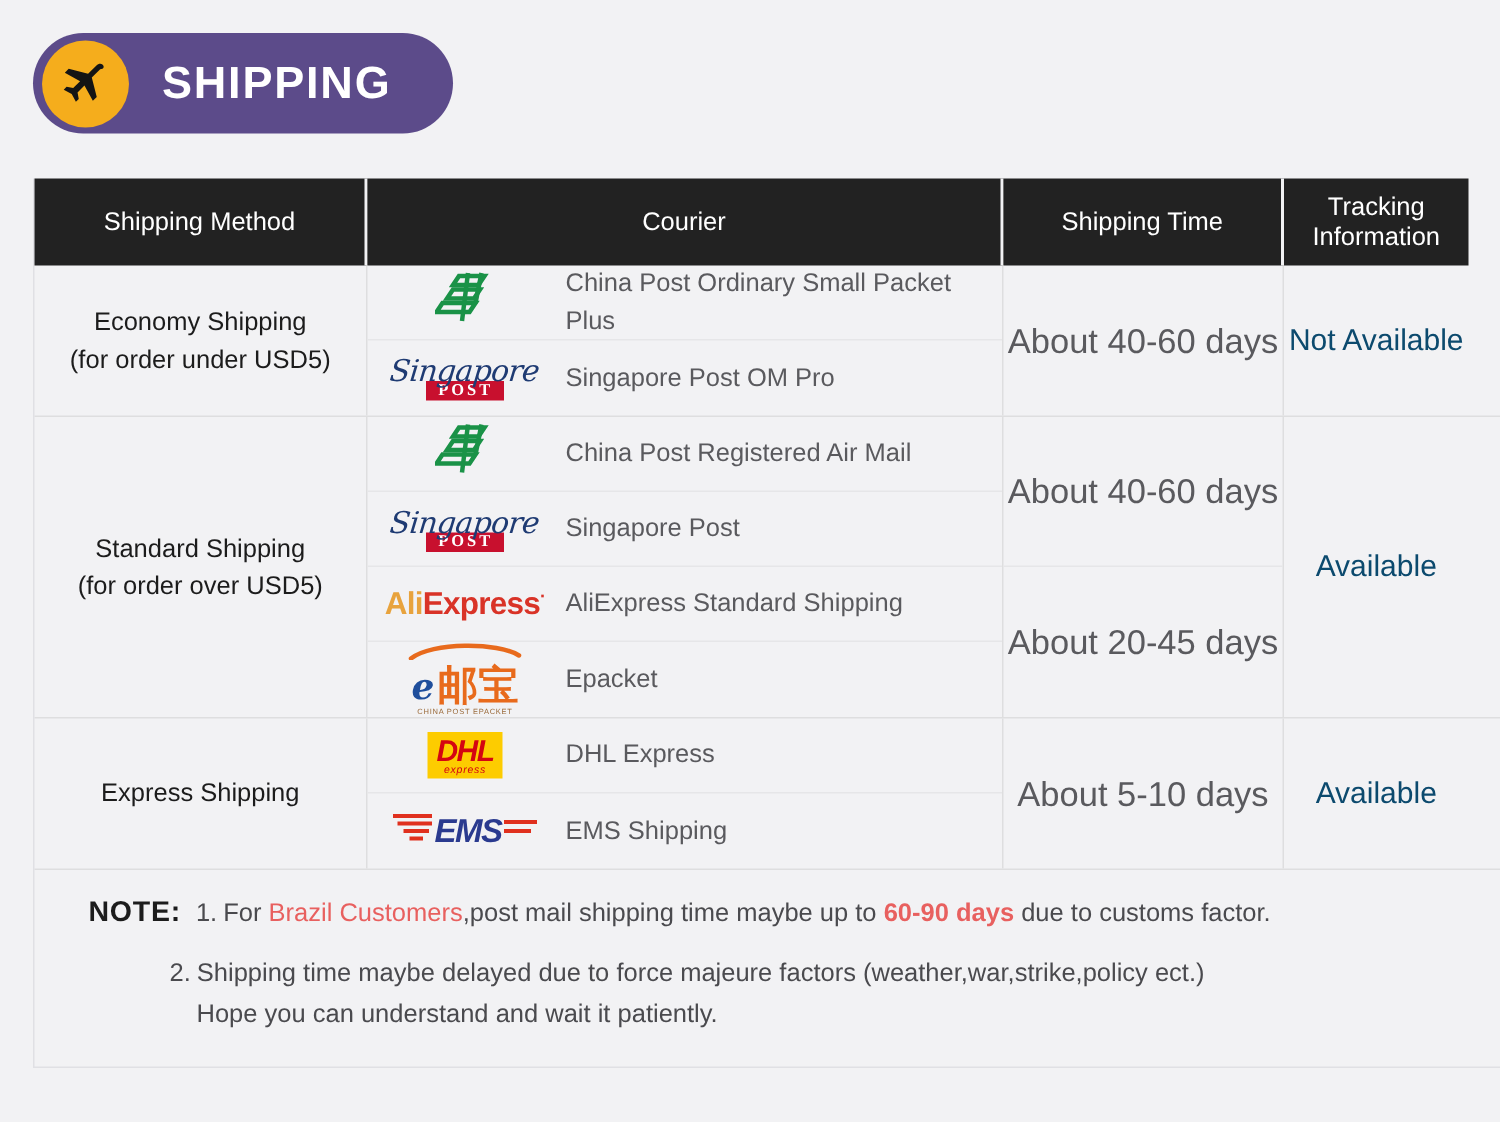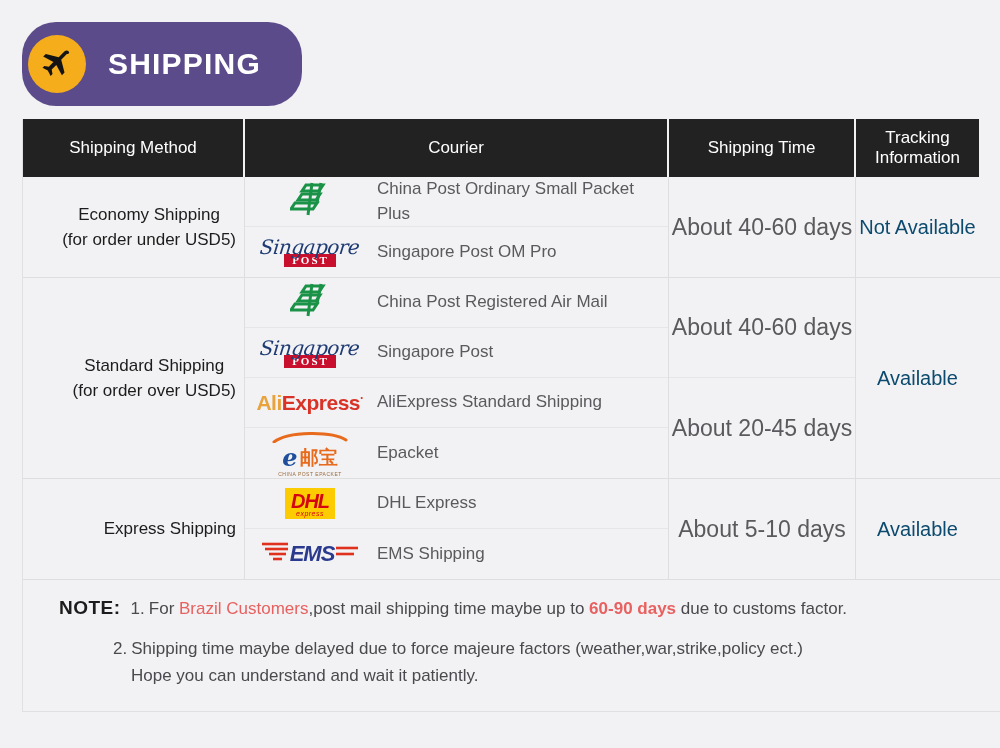--- a/index.html
+++ b/index.html
@@ -20,21 +20,21 @@
     height: 748px;
     background: #f2f2f4;
   }
 
   
   .banner {
     position: absolute;
     left: 22px;
     top: 22px;
     width: 280px;
-    height: 84px;
+    height: 67px;
     background: #5c4b8a;
     border-radius: 34px;
     display: flex;
     align-items: center;
     box-sizing: border-box;
     padding-left: 6px;
   }
   .banner-icon {
     width: 58px;
     height: 58px;
@@ -94,21 +94,21 @@
   .group {
     display: flex;
     border-top: 1px solid #dededf;
     align-items: stretch;
   }
   .tbody .group:first-child { border-top: none; }
 
   .cell-method {
     display: flex;
     align-items: center;
-    justify-content: flex-end;
+    justify-content: center;
     text-align: center;
     font-size: 17px;
     color: #1c1c1c;
     line-height: 1.5;
     padding: 4px 8px;
     box-sizing: border-box;
     border-right: 1px solid #dededf;
   }
   .courier-stack {
     display: flex;
@@ -267,21 +267,21 @@
   .epacket-main { display: flex; align-items: center; }
   .ep-e {
     font-family: "DejaVu Serif", serif;
     font-style: italic;
     font-weight: bold;
     font-size: 24px;
     color: #1f4e9c;
     line-height: 1;
   }
   .ep-cn {
-    font-size: 19px;
+    font-size: 27px;
     font-weight: bold;
     color: #e86a1c;
     margin-left: 2px;
     line-height: 1;
   }
   .ep-sub {
     font-size: 5px;
     color: #9a6a3a;
     letter-spacing: 0.5px;
     margin-top: 2px;

